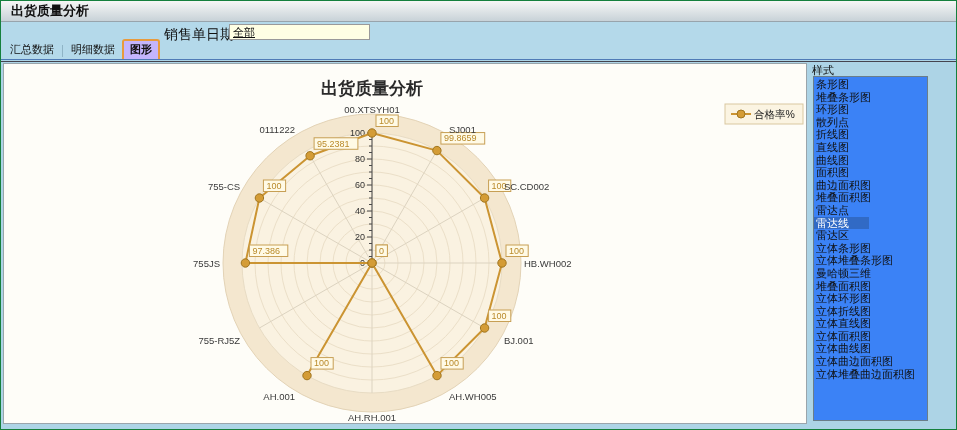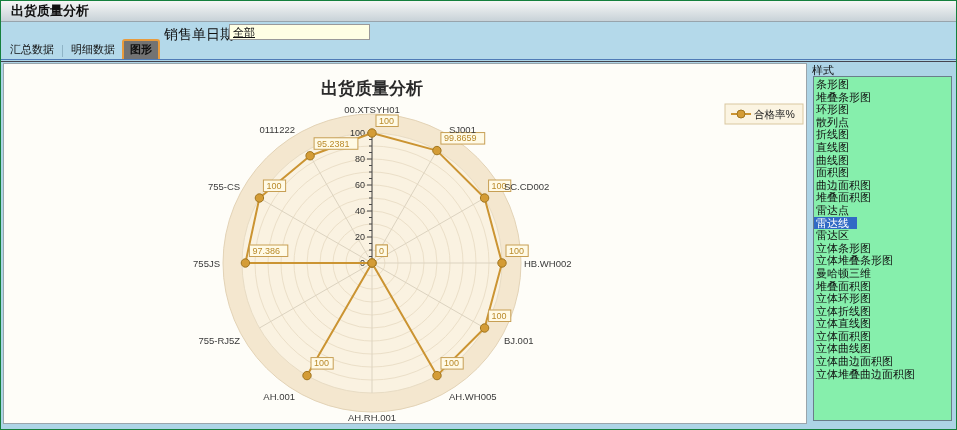--- a/index.html
+++ b/index.html
@@ -17,33 +17,33 @@
   .filterbar .lbl{position:absolute;left:163px;top:4px;font-size:14px;color:#101010;}
   .filterbar .input{position:absolute;left:228px;top:2px;width:141px;height:16px;
                     box-sizing:border-box;background:#FFFFE4;border:1px solid #9A9A9A;
                     font-size:11px;color:#101010;padding:1px 3px;line-height:12px;text-decoration:underline;}
   
   .tabbar{position:absolute;left:0;top:41px;right:0;height:18px;background:#B4D9EA;
           border-bottom:1px solid #4F7BB7;display:flex;align-items:flex-end;padding-left:2px;box-sizing:border-box;}
   .tabline{position:absolute;left:0;right:0;top:60px;height:1px;background:#45444F;}
   .tab{font-size:11px;padding:2px 7px 2px 7px;color:#101010;cursor:default;}
   .tabsep{width:1px;height:12px;background:#8FB4C6;margin:0 1px 2px 1px;}
-  .tab.active{background:#737373;border:2px solid #E89B3D;border-bottom:none;
+  .tab.active{background:#c4b5fd;border:2px solid #E89B3D;border-bottom:none;
               border-radius:3px 3px 0 0;font-weight:bold;padding:1px 6px 2px 6px;}
   
   .content{position:absolute;left:0;top:61px;right:0;bottom:0;background:#ADD4E6;}
   .chart-panel{position:absolute;left:2px;top:1px;width:802px;height:359px;
                background:#FEFDF8;border:1px solid #9AA5AB;}
   .chart-panel svg{position:absolute;left:0;top:0;}
   .style-panel{position:absolute;left:807px;top:0;width:148px;height:368px;}
   .style-title{font-size:11px;color:#101010;margin:1px 0 8px 4px;}
-  .listbox{position:absolute;left:5px;top:14px;width:139px;height:345px;box-sizing:border-box;
-           background:#86efac;border:1px solid #6A7E8A;overflow:hidden;padding-top:1px;}
+  .listbox{position:absolute;left:5px;top:14px;width:115px;height:345px;box-sizing:border-box;
+           background:#3b82f6;border:1px solid #6A7E8A;overflow:hidden;padding-top:1px;}
   .item{font-size:11px;line-height:12.6px;padding-left:2px;color:#101010;white-space:nowrap;}
-  .item.selected{background:#316AC5;color:#FFFFFF;width:fit-content;padding-right:8px;}
+  .item.selected{background:#316AC5;color:#FFFFFF;width:fit-content;padding-right:20px;}
 </style>
 </head>
 <body>
 
 <div class="window">
 
   <div class="titlebar">
     <span class="t">出货质量分析</span>
   </div>
 

